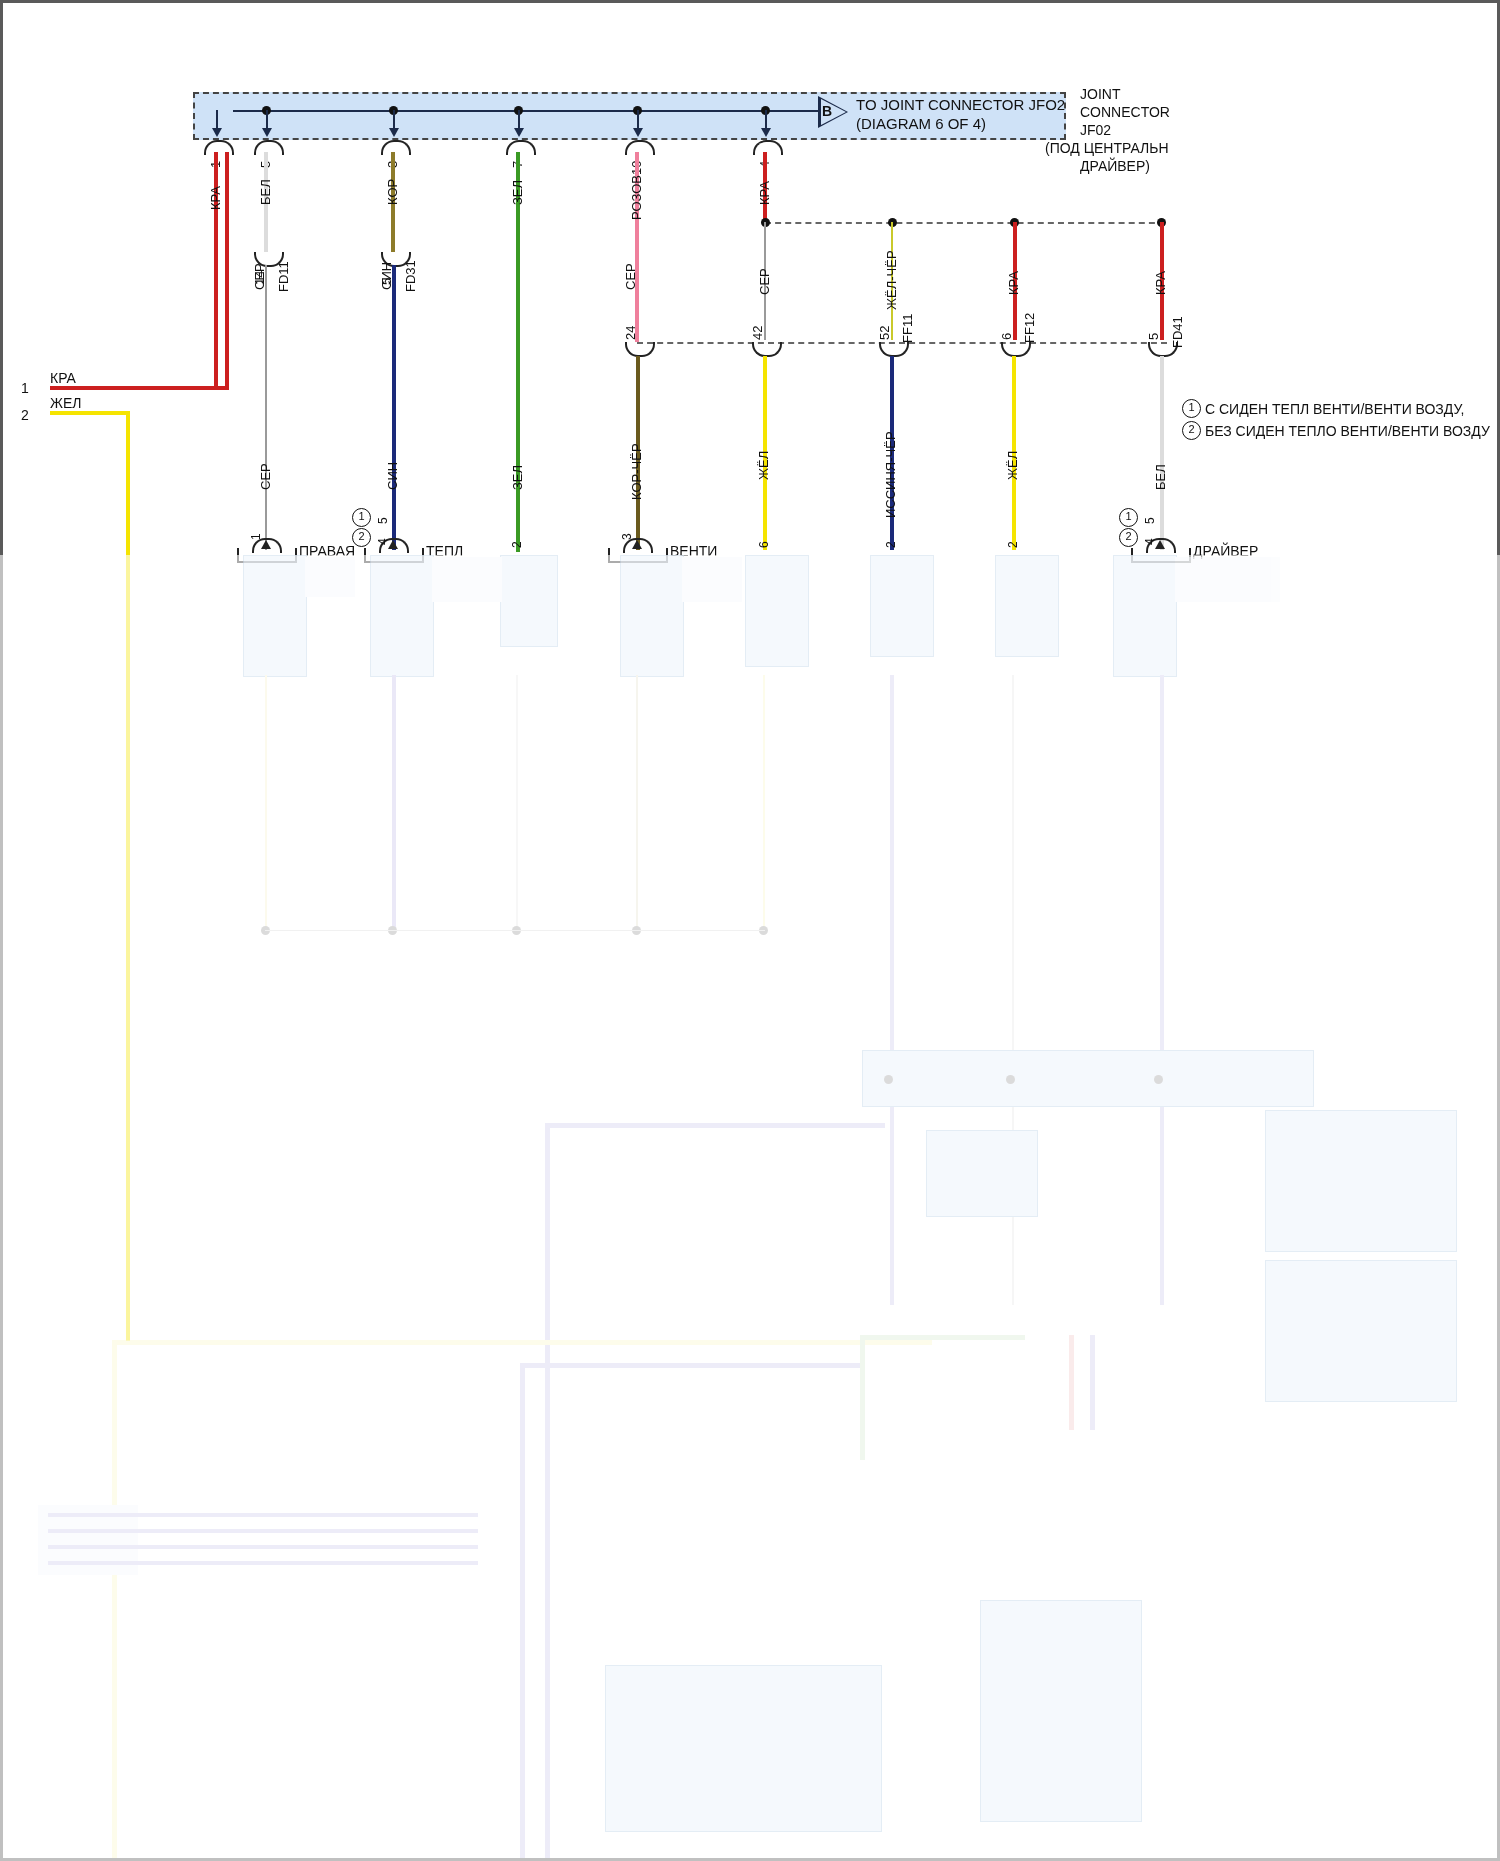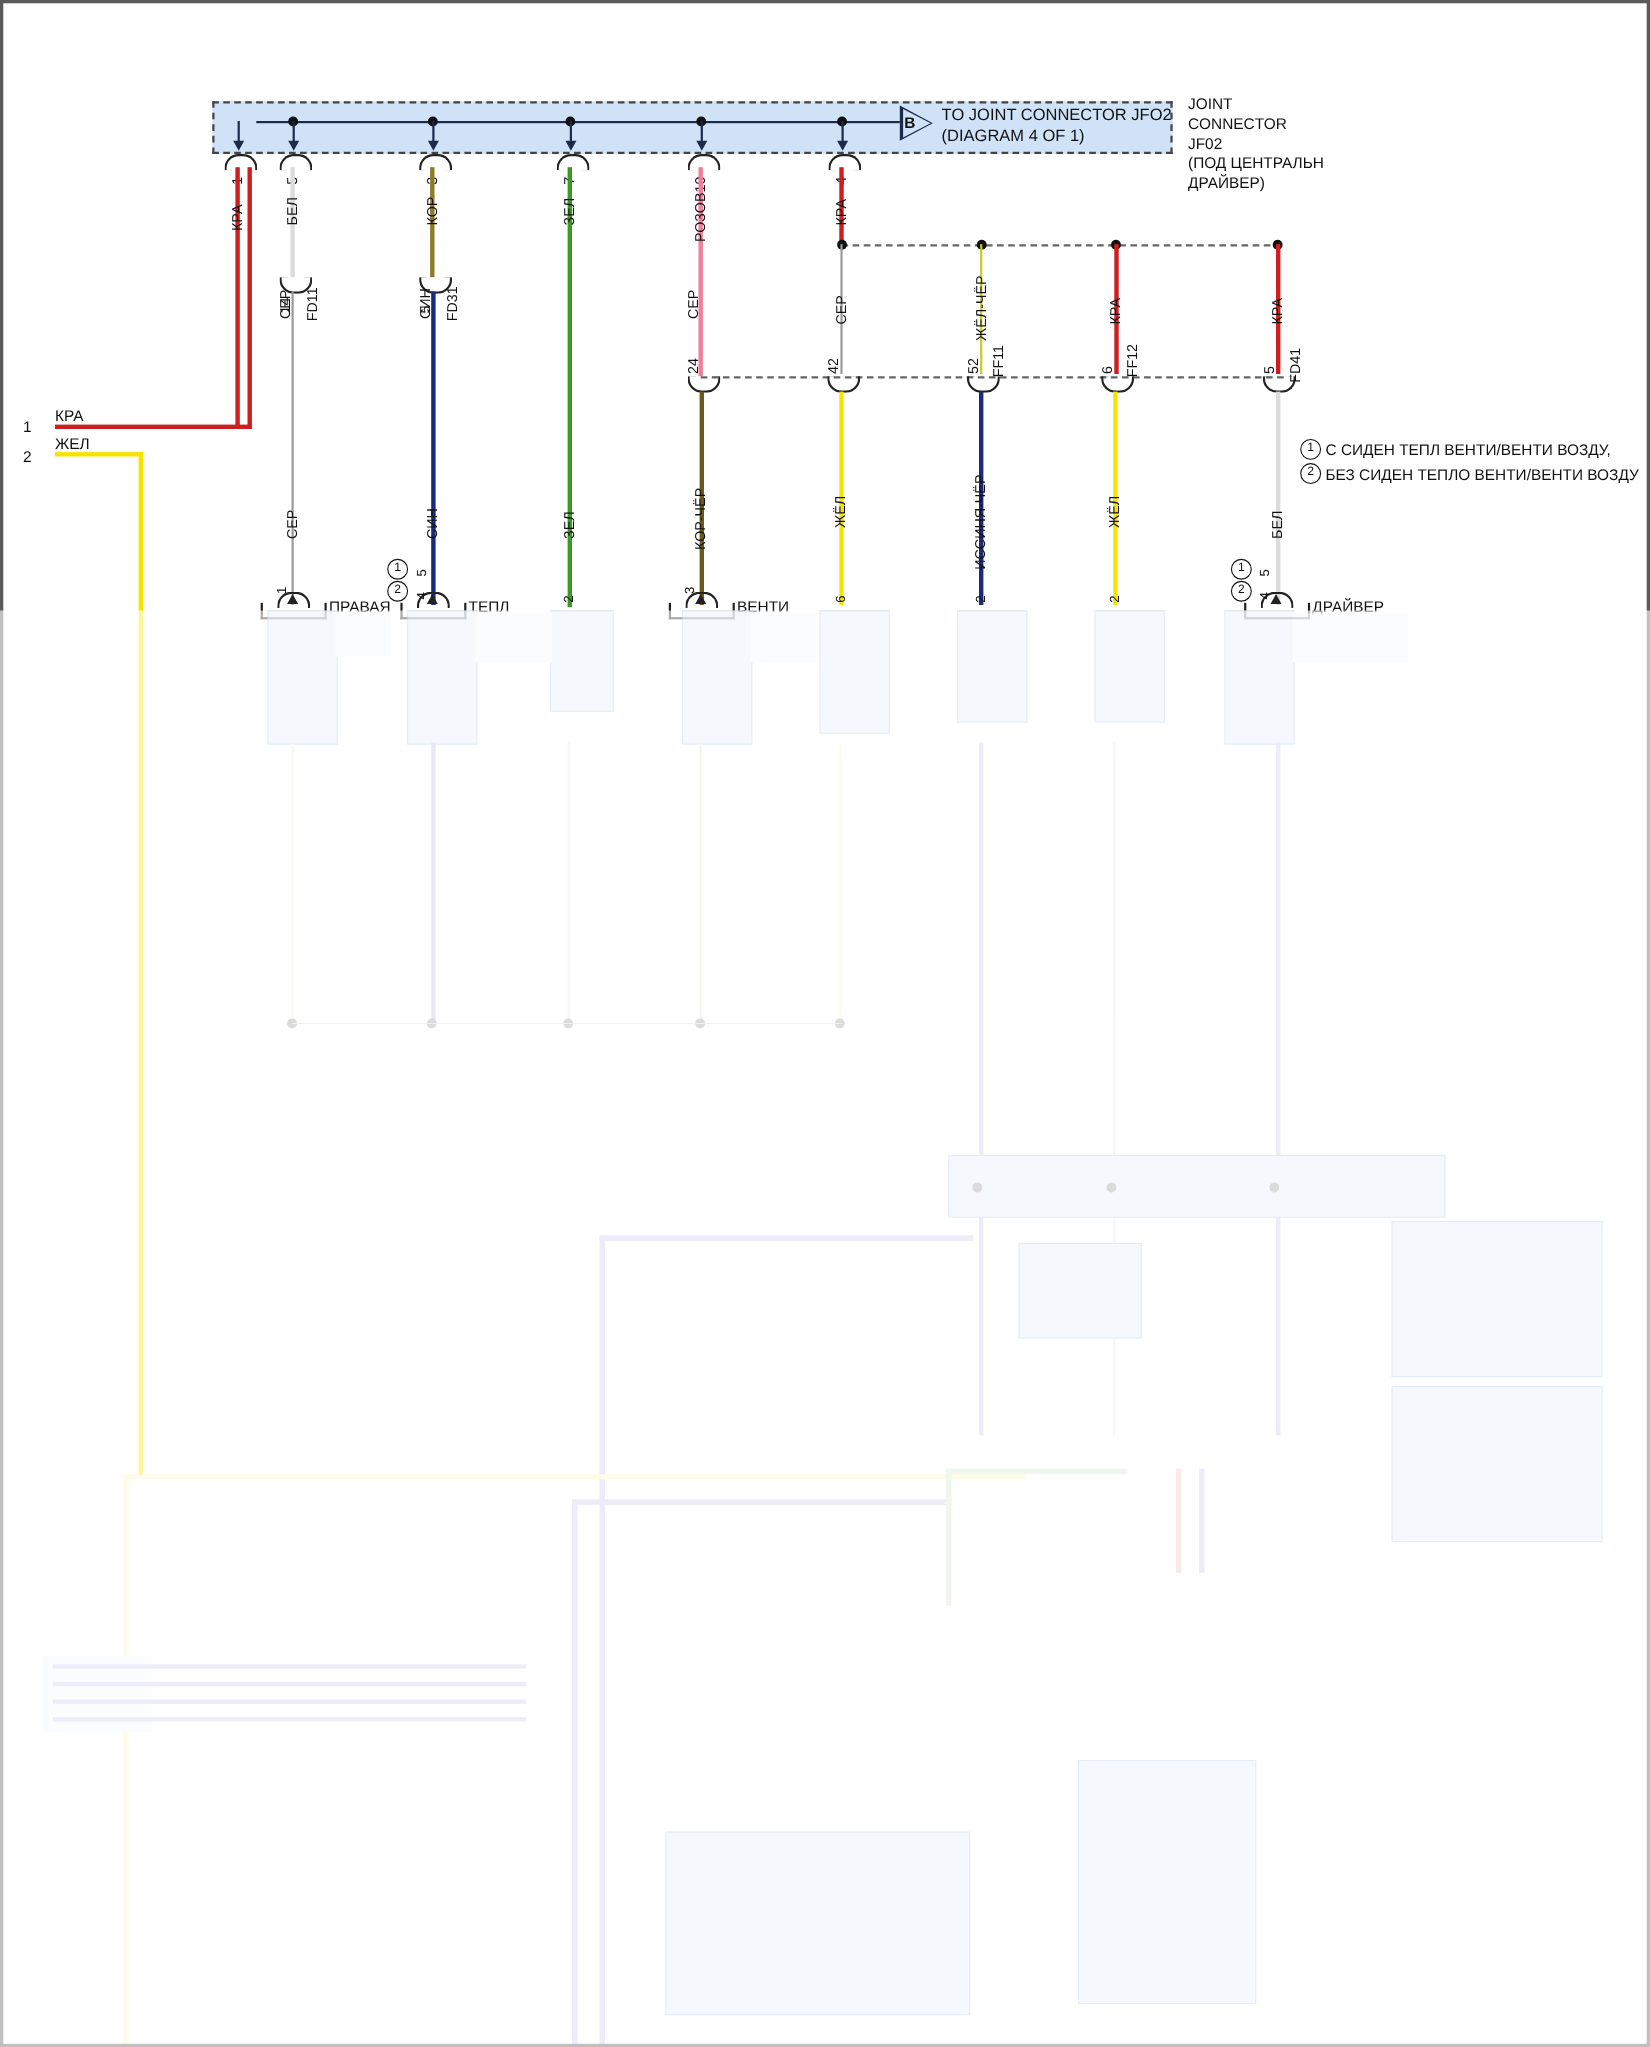--- a/index.html
+++ b/index.html
@@ -33,26 +33,26 @@
 
   <div class="jc-box" style="left:193px;top:92px;width:873px;height:48px;"></div>
 
   <div class="bus" style="left:233px;top:110px;width:585px;height:2px;"></div>
 
   <div class="tri" style="left:818px;top:96px;"></div>
   <div class="tri-in" style="left:821px;top:99px;"></div>
   <div class="lbl" style="left:822px;top:103px;font-size:14px;font-weight:600;">B</div>
 
   <div class="lbl" style="left:856px;top:96px;font-size:15px;">TO JOINT CONNECTOR JFO2</div>
-  <div class="lbl" style="left:856px;top:115px;font-size:15px;">(DIAGRAM 4 OF 1)</div>
+  <div class="lbl" style="left:856px;top:115px;font-size:15px;">(DIAGRAM 6 OF 4)</div>
 
   <div class="lbl" style="left:1080px;top:86px;font-size:14px;">JOINT</div>
   <div class="lbl" style="left:1080px;top:104px;font-size:14px;">CONNECTOR</div>
   <div class="lbl" style="left:1080px;top:122px;font-size:14px;">JF02</div>
-  <div class="lbl" style="left:1080px;top:140px;font-size:14px;">(ПОД ЦЕНТРАЛЬН</div>
+  <div class="lbl" style="left:1045px;top:140px;font-size:14px;">(ПОД ЦЕНТРАЛЬН</div>
   <div class="lbl" style="left:1080px;top:158px;font-size:14px;">ДРАЙВЕР)</div>
 
   <div class="bus" style="left:216px;top:110px;width:2px;height:22px;"></div>
   <div class="arrowhead" style="left:212px;top:128px;border-top:9px solid #1c2b4a;"></div>
   <div class="dot" style="left:262px;top:106px;"></div>
   <div class="bus" style="left:266px;top:110px;width:2px;height:22px;"></div>
   <div class="arrowhead" style="left:262px;top:128px;border-top:9px solid #1c2b4a;"></div>
   <div class="dot" style="left:389px;top:106px;"></div>
   <div class="bus" style="left:393px;top:110px;width:2px;height:22px;"></div>
   <div class="arrowhead" style="left:389px;top:128px;border-top:9px solid #1c2b4a;"></div>

